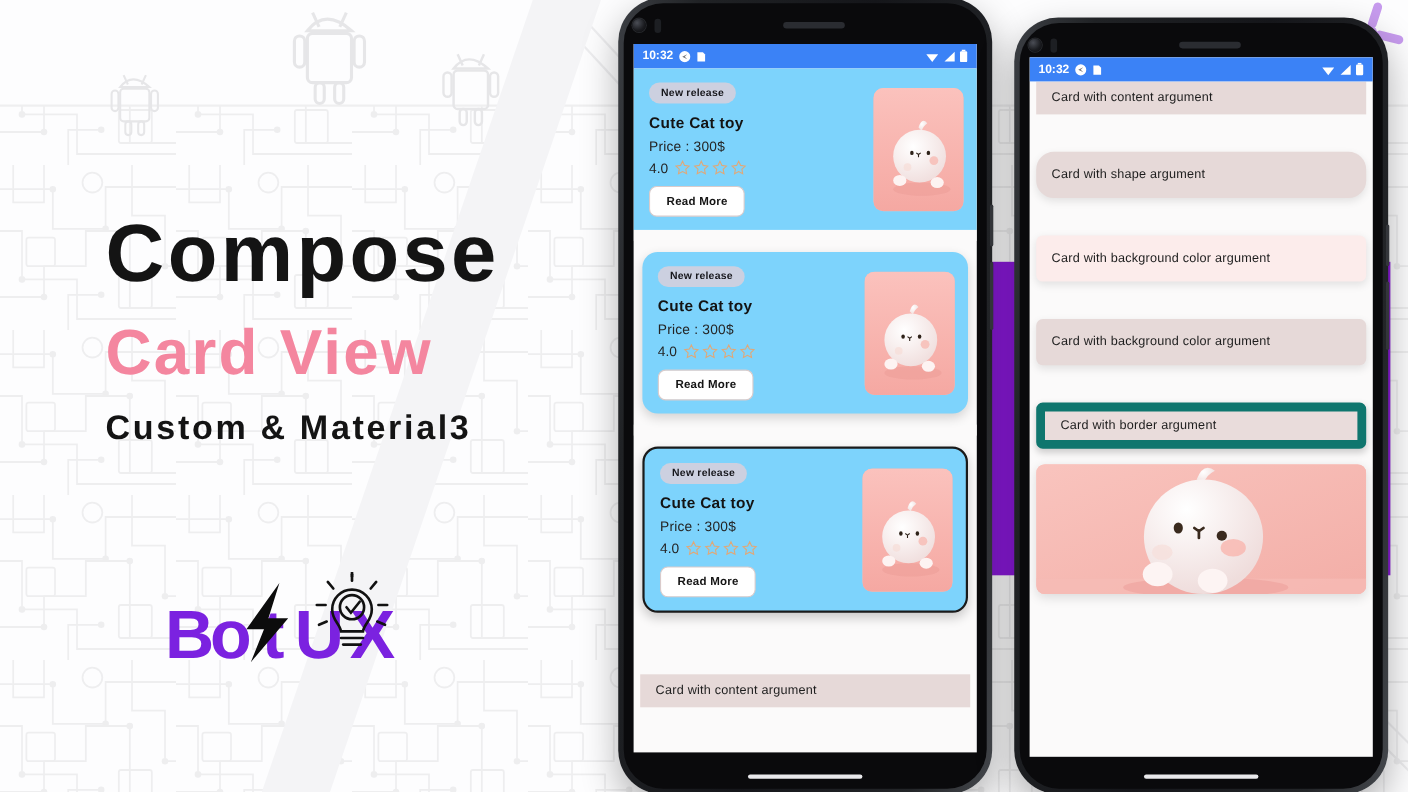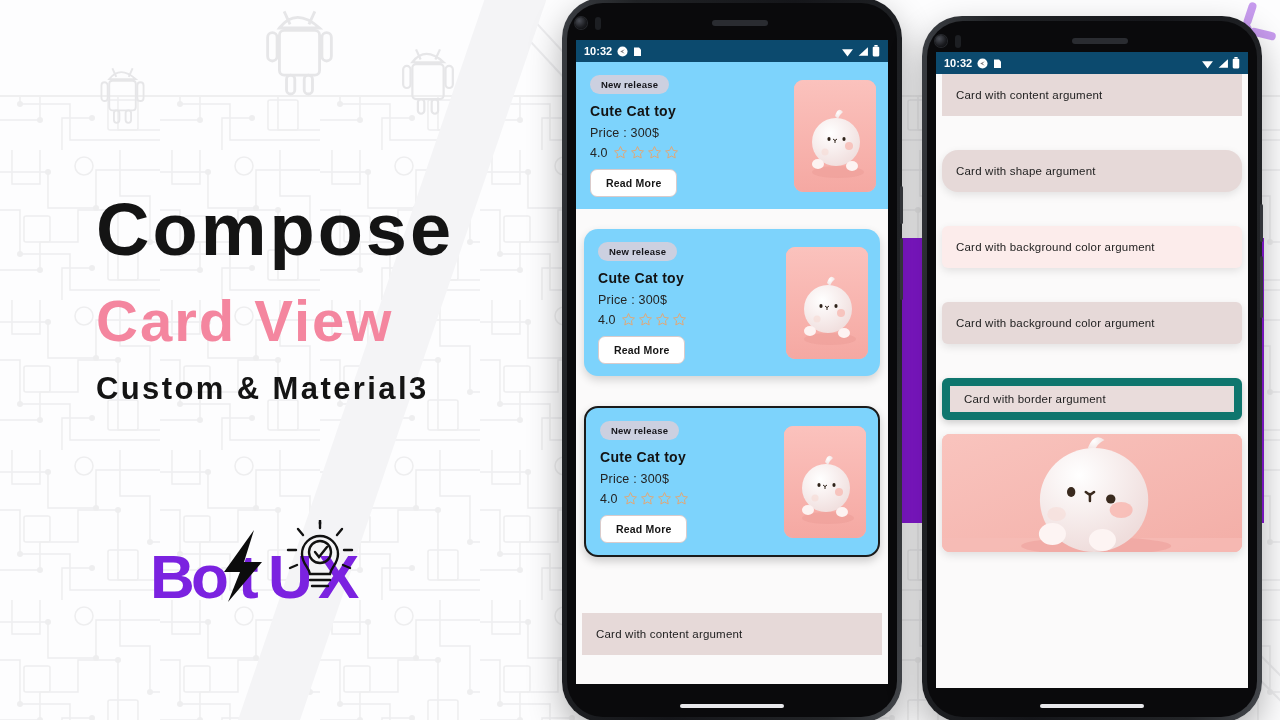--- a/index.html
+++ b/index.html
@@ -151,21 +151,21 @@
     width: 3px;
     border-radius: 2px;
     background: #34363b;
   }
   .side-btn.b1 { top: 188px; height: 38px; }
   .side-btn.b2 { top: 240px; height: 62px; }
 
   
   .statusbar {
     height: 22px;
-    background: #0c4a6e;
+    background: #3b82f6;
     display: flex;
     align-items: center;
     padding: 0 8px;
     color: #ffffff;
     font-size: 11px;
     font-weight: 600;
     flex: 0 0 auto;
     position: relative;
     z-index: 5;
   }
@@ -265,21 +265,21 @@
   .arg-card {
     display: flex;
     align-items: center;
     padding: 0 14px;
     font-size: 11.5px;
     color: #1d1d1d;
     letter-spacing: .2px;
   }
   .arg-content {
     background: #e6d9d8;
-    height: 42px;
+    height: 30px;
     border-radius: 0;
     margin: 0 6px;
   }
   .arg-shape {
     background: #e6d9d8;
     height: 42px;
     border-radius: 16px;
     margin: 0 6px;
     box-shadow: 0 3px 8px rgba(0,0,0,0.10);
   }

